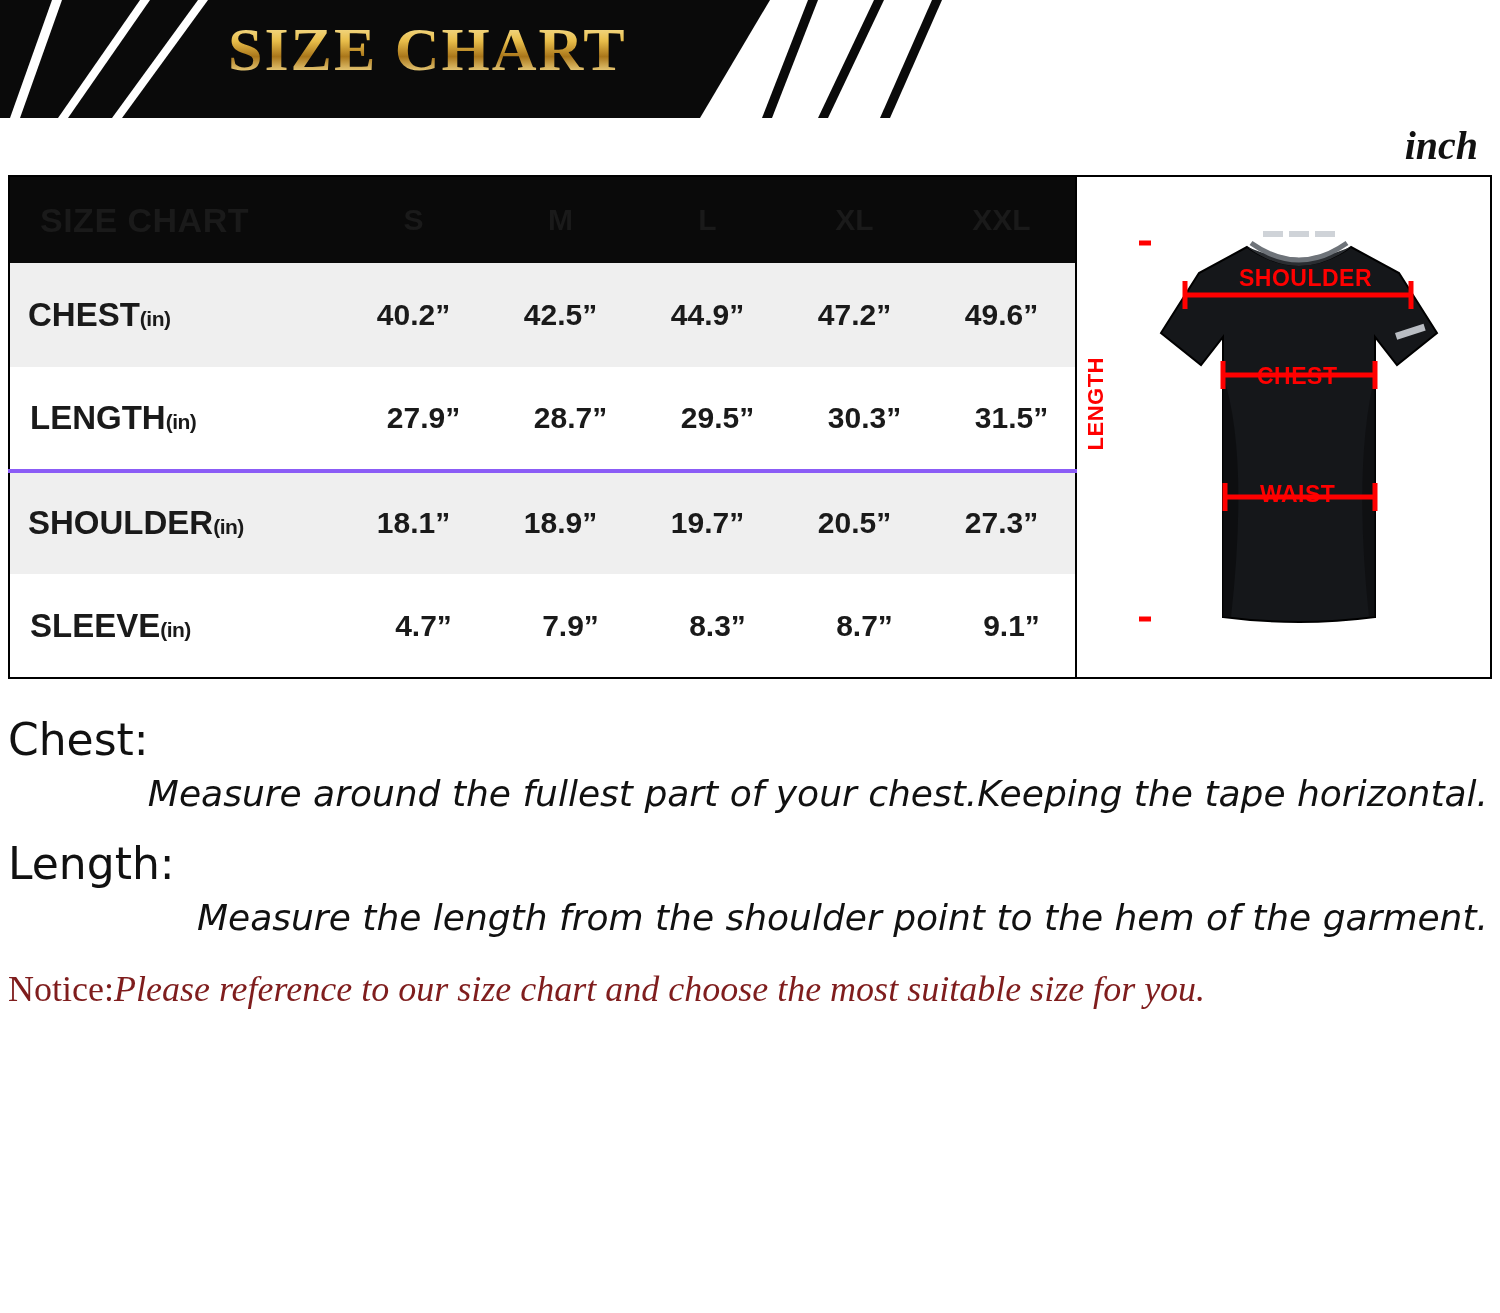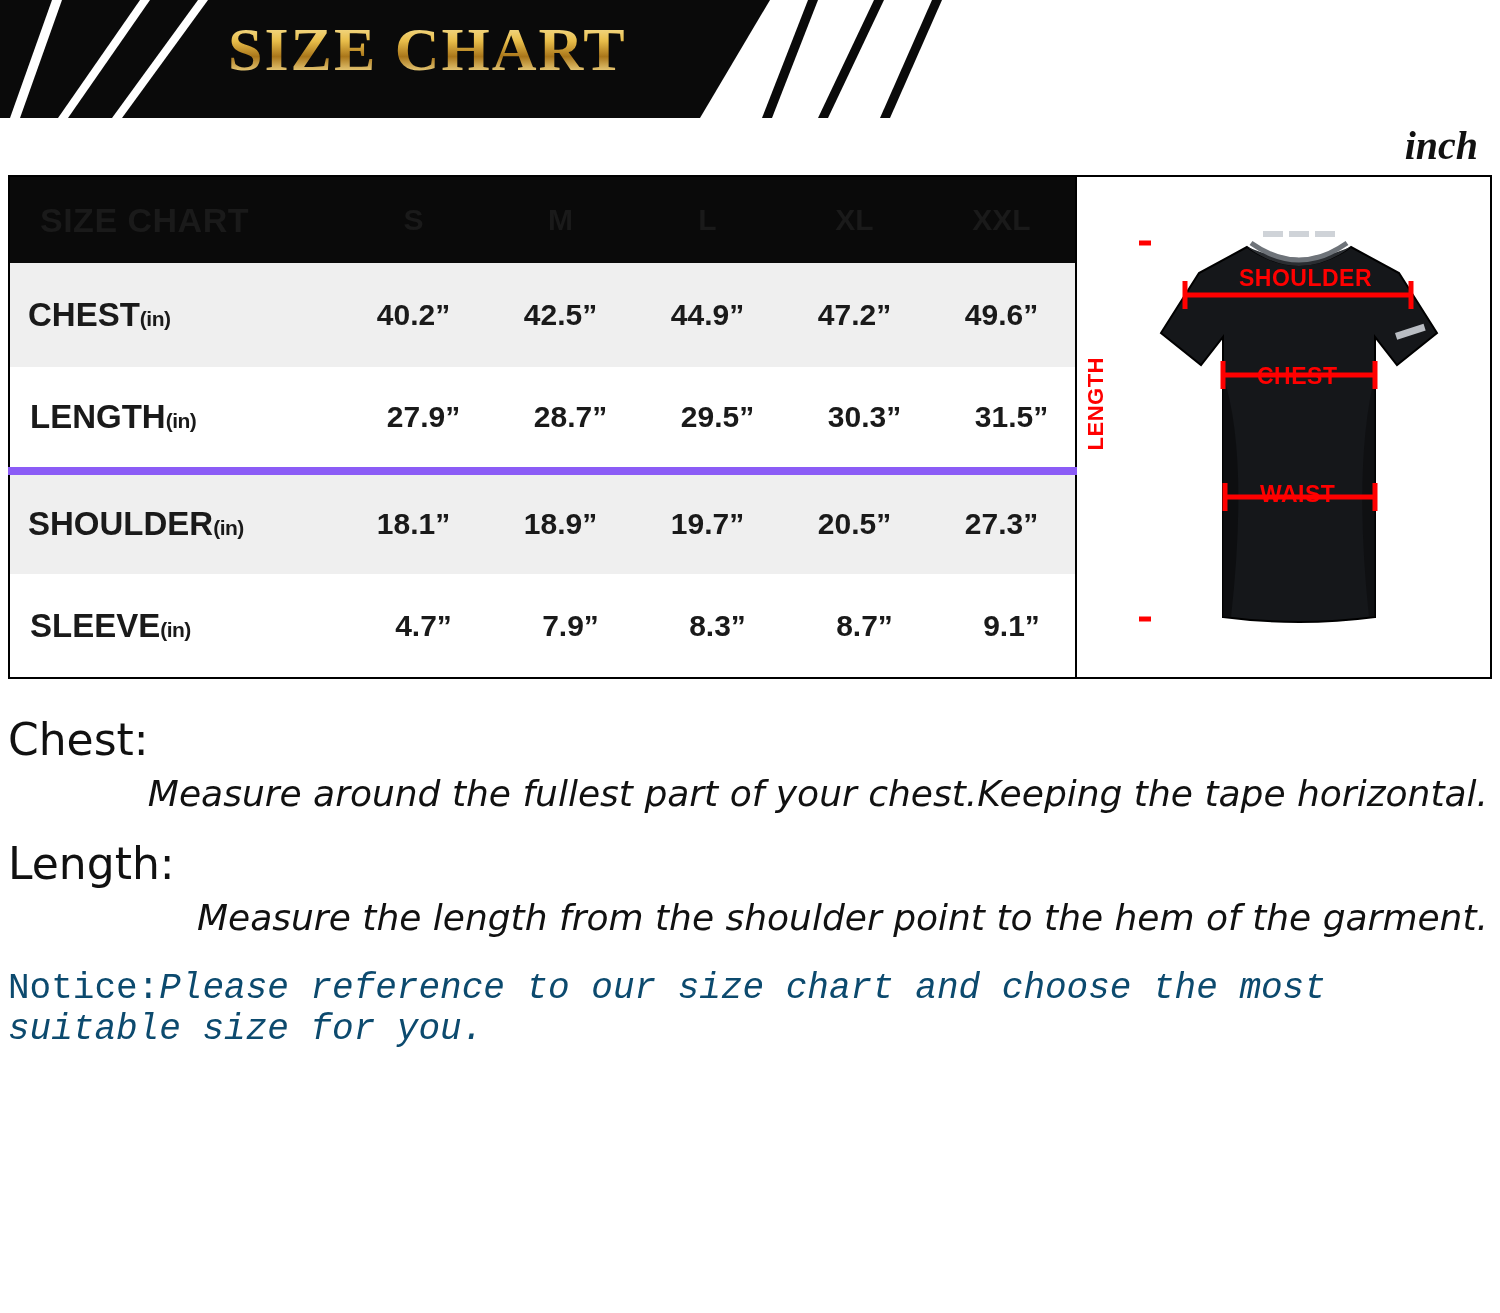--- a/index.html
+++ b/index.html
@@ -124,21 +124,21 @@
     padding-left: 18px;
     font-size: 33px;
     white-space: nowrap;
   }
   tbody td.label .unit {
     font-size: 21px;
     font-weight: bold;
     letter-spacing: -0.5px;
   }
   tr.divider td {
-    border-top: 8px solid #8b5cf6;
+    border-top: 4px solid #8b5cf6;
   }
 
   
   .illus {
     position: relative;
     width: 443px;
     height: 504px;
     border: 2px solid #000;
     border-left: none;
     box-sizing: border-box;
@@ -182,24 +182,24 @@
   .note-body {
     font-family: "DejaVu Sans", sans-serif;
     font-style: italic;
     font-size: 36px;
     color: #111;
     margin: 0 0 24px 0;
     font-weight: normal;
     text-align: right;
   }
   .notice {
-    font-family: Liberation Mono, monospace;
+    font-family: Liberation Serif, serif;
     font-style: italic;
     font-size: 36px;
-    color: #0c4a6e;
+    color: #7f1d1d;
     margin-top: 30px;
   }
   .notice .lead { font-style: normal; }
 </style>
 </head>
 <body>
 
 <div class="banner">
   <div class="banner-black"></div>
   <div class="chev c1"></div>

